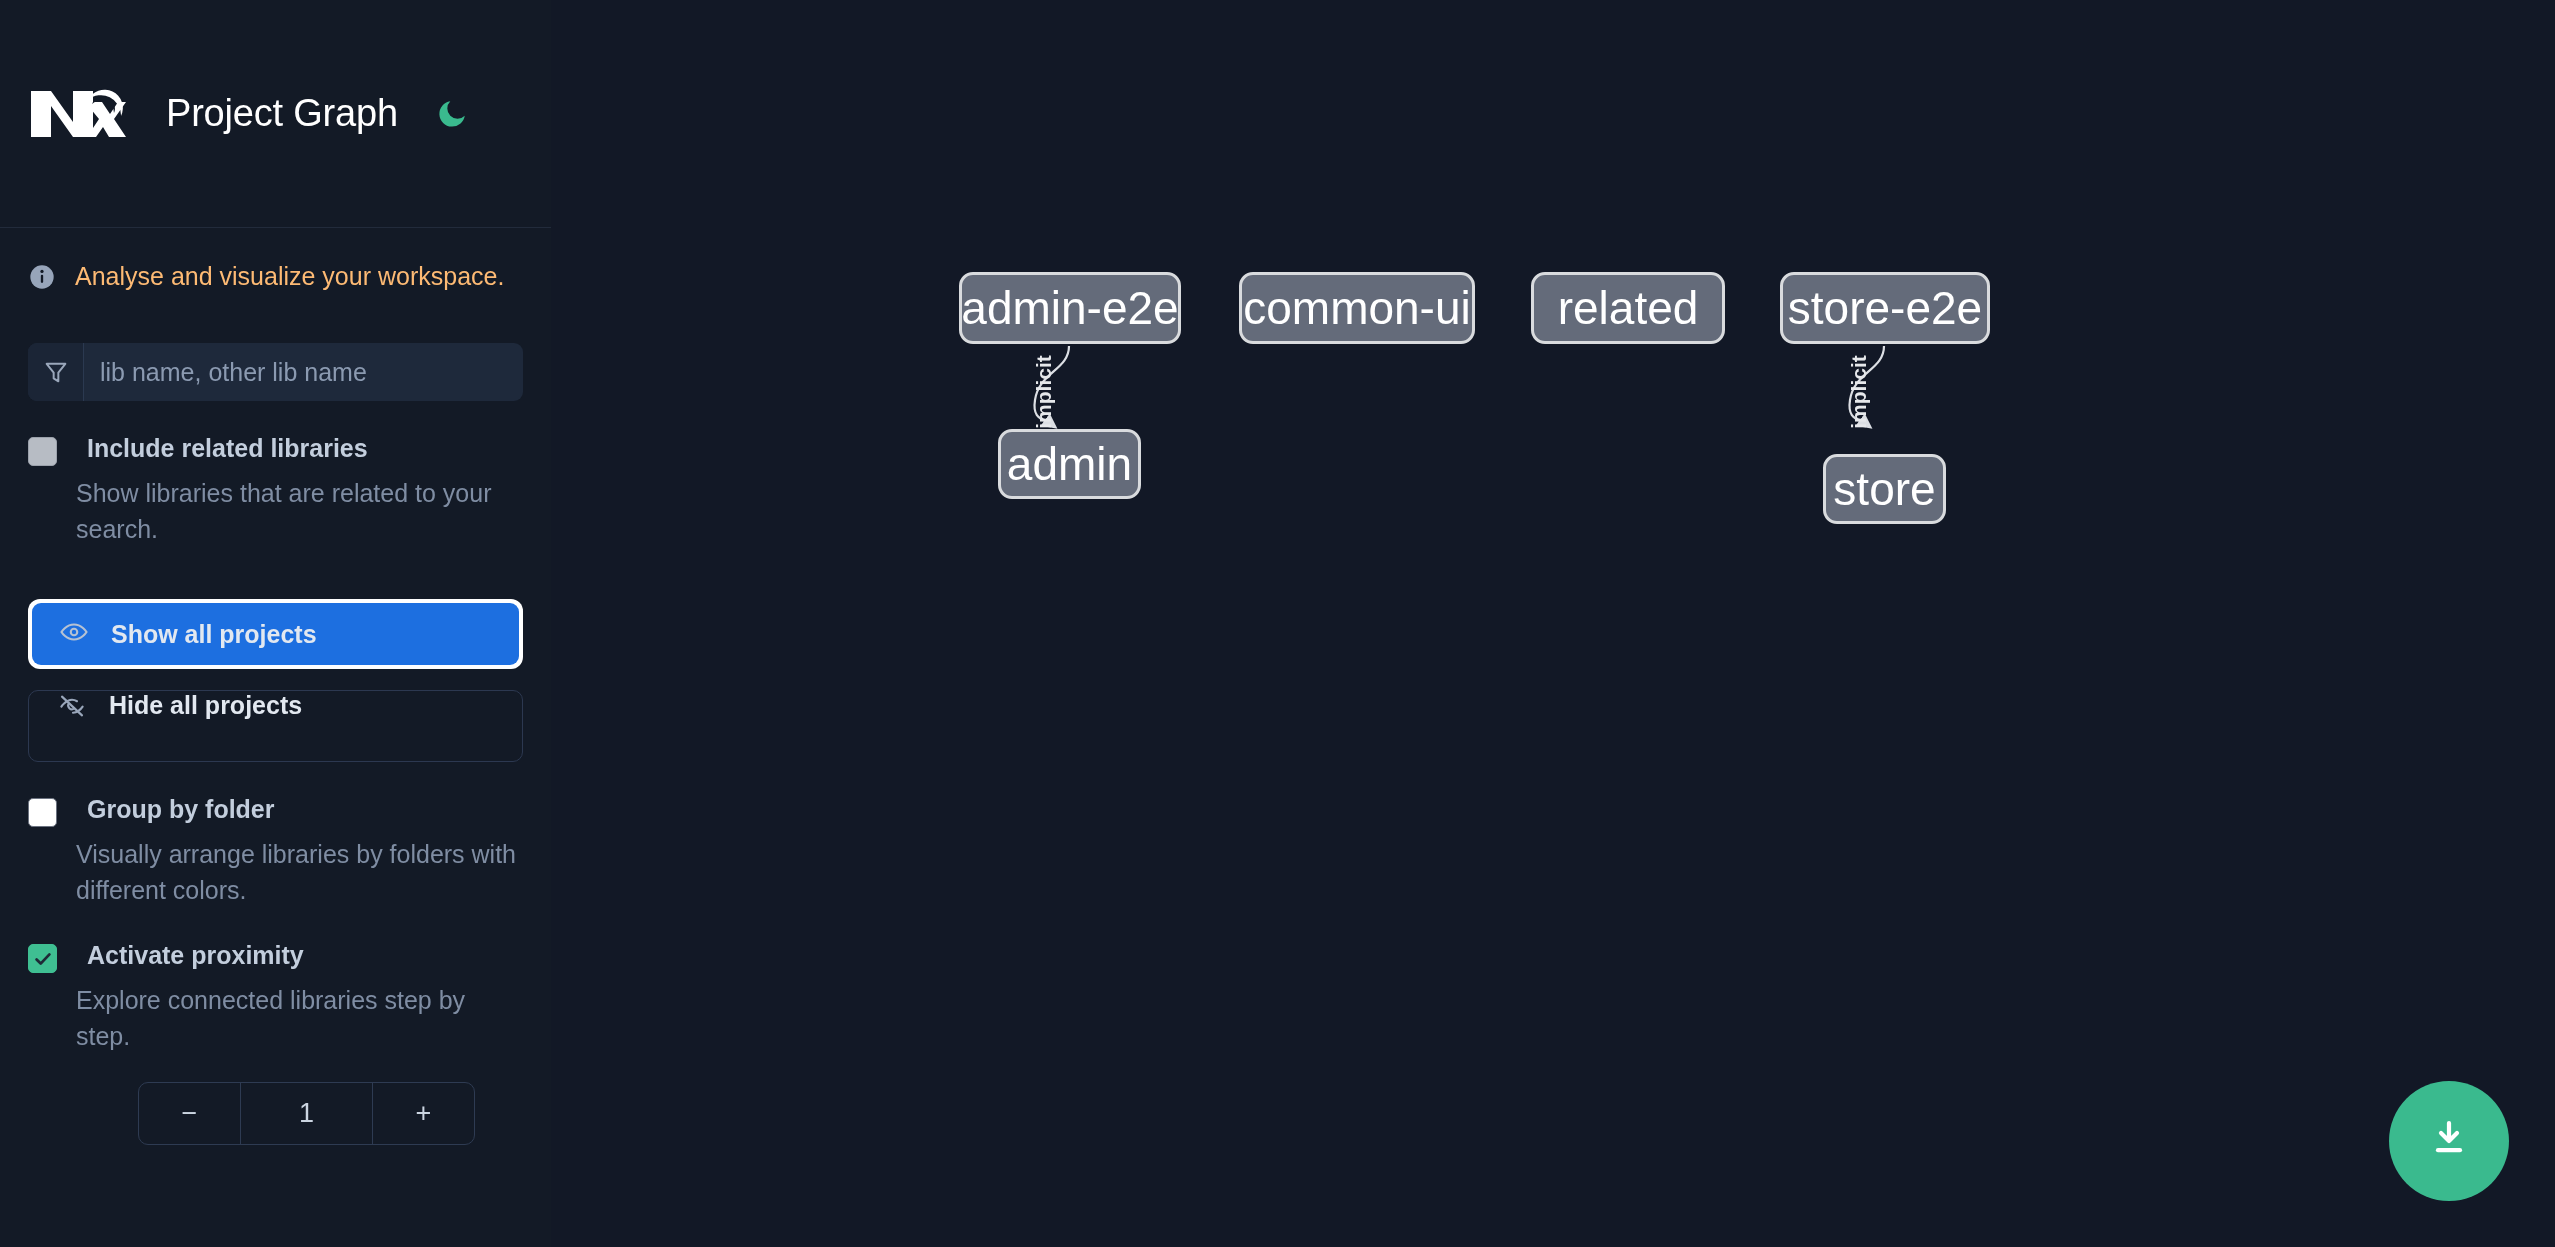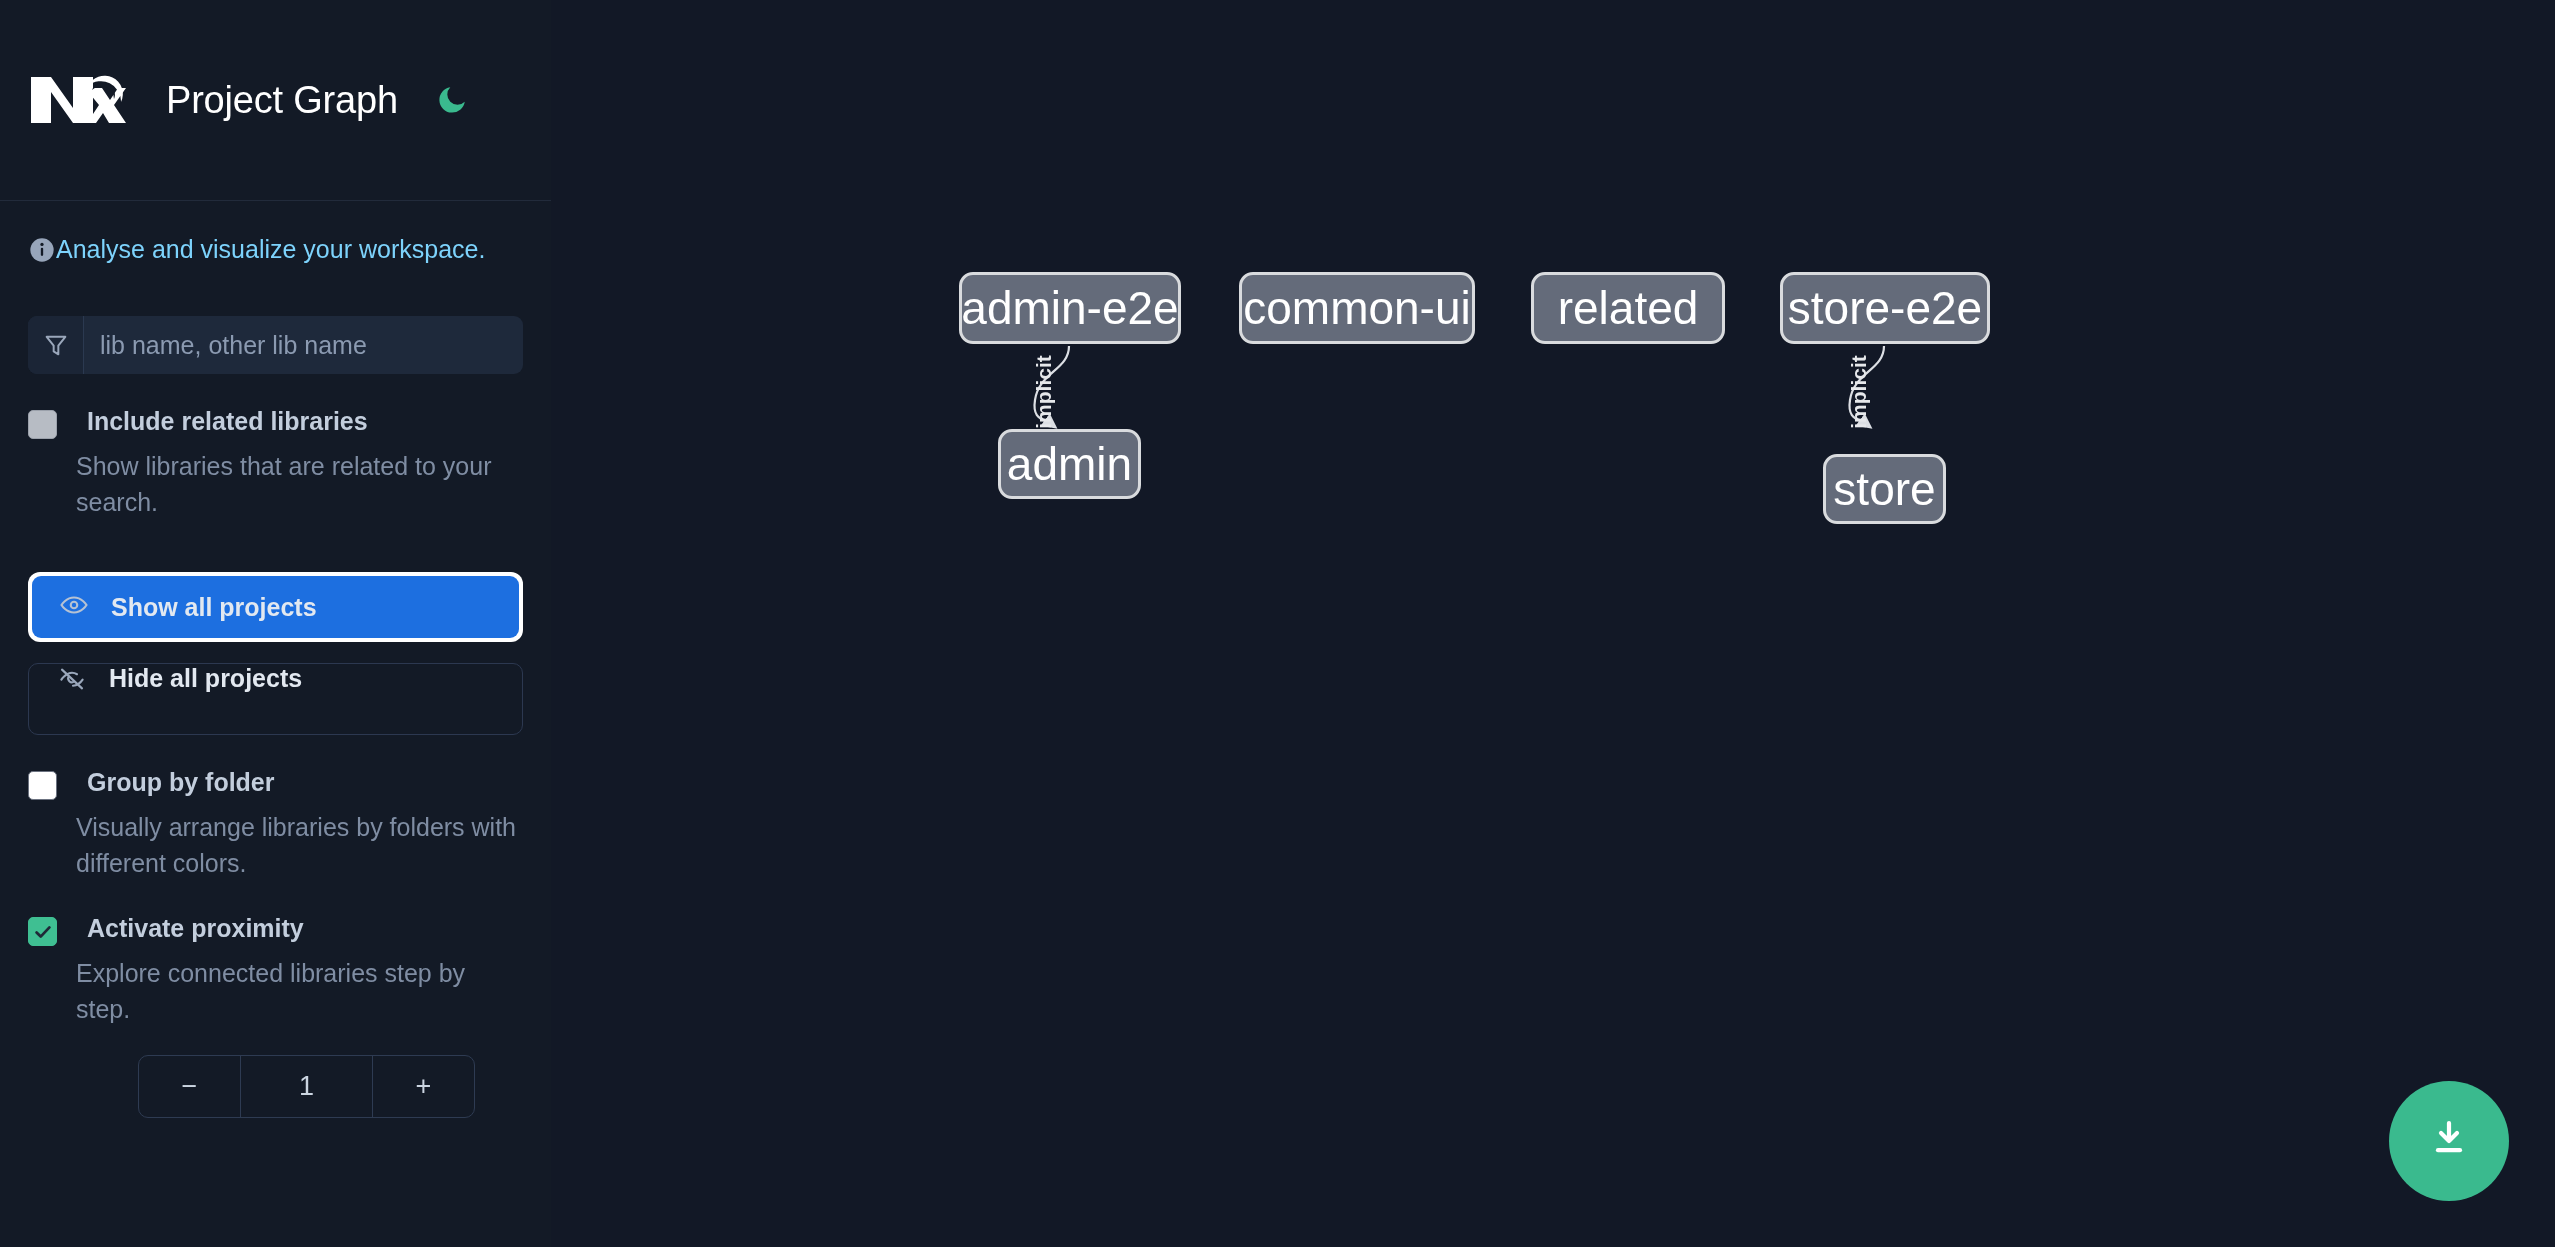--- a/index.html
+++ b/index.html
@@ -13,21 +13,21 @@
 
   
   .sidebar {
     position: relative;
     width: 551px; height: 1247px;
     background: #131a26;
     flex: 0 0 551px;
     overflow: hidden;
   }
   .sidebar-header {
-    height: 201px;
+    height: 228px;
     display: flex; align-items: center;
     padding-left: 28px;
     border-bottom: 1px solid #222b3b;
   }
   .nx-logo { width: 98px; height: 60px; flex: 0 0 auto; }
   .app-title {
     margin-left: 40px;
     color: #ffffff;
     font-size: 38px;
     font-weight: 400;
@@ -40,21 +40,22 @@
     display: flex; align-items: center; justify-content: center;
     cursor: pointer;
   }
 
   .info-row {
     display: flex; align-items: center;
     padding: 34px 28px 0 28px;
   }
   .info-icon { width: 28px; height: 28px; flex: 0 0 auto; }
   .info-text {
-    color: #7dd3fc;
+    margin-left: 19px;
+    color: #fdba74;
     font-size: 25px;
     white-space: nowrap;
   }
   .filter-box {
     margin: 52px 28px 0 28px;
     height: 58px;
     display: flex; align-items: stretch;
     background: #1e293b;
     border-radius: 9px;
     overflow: hidden;

